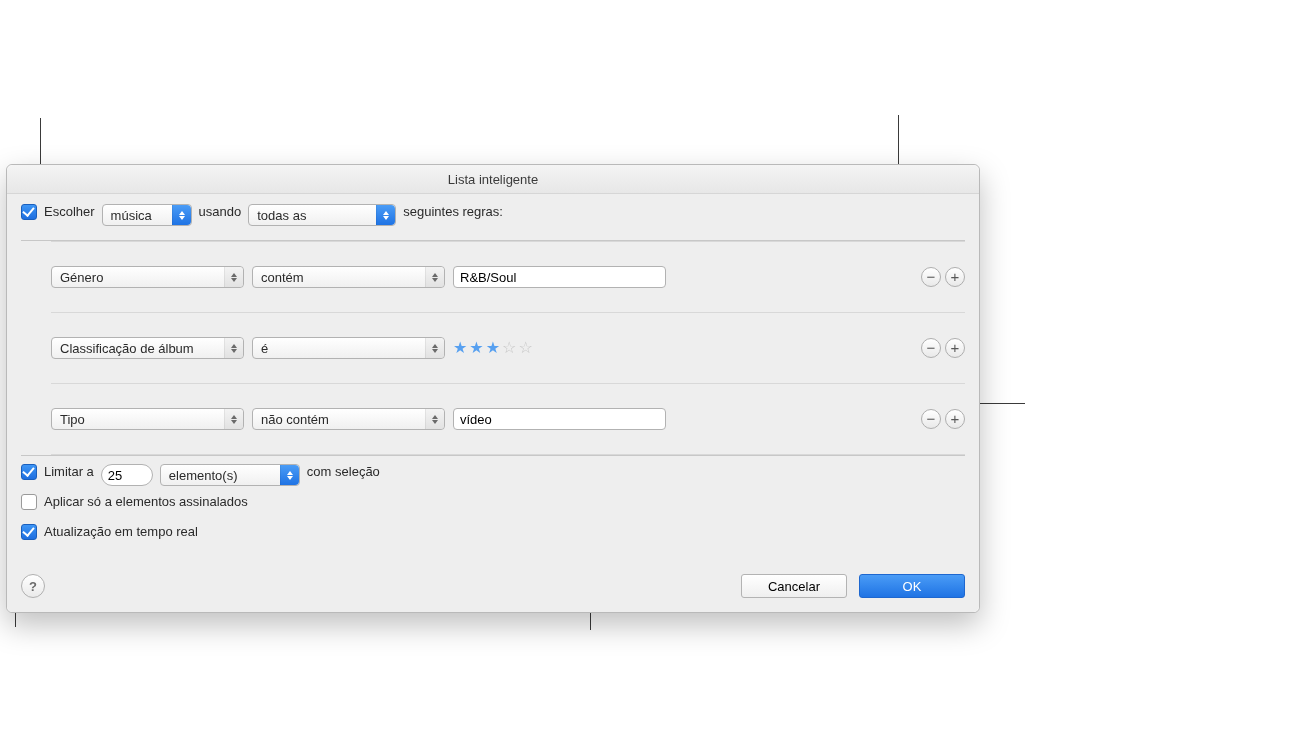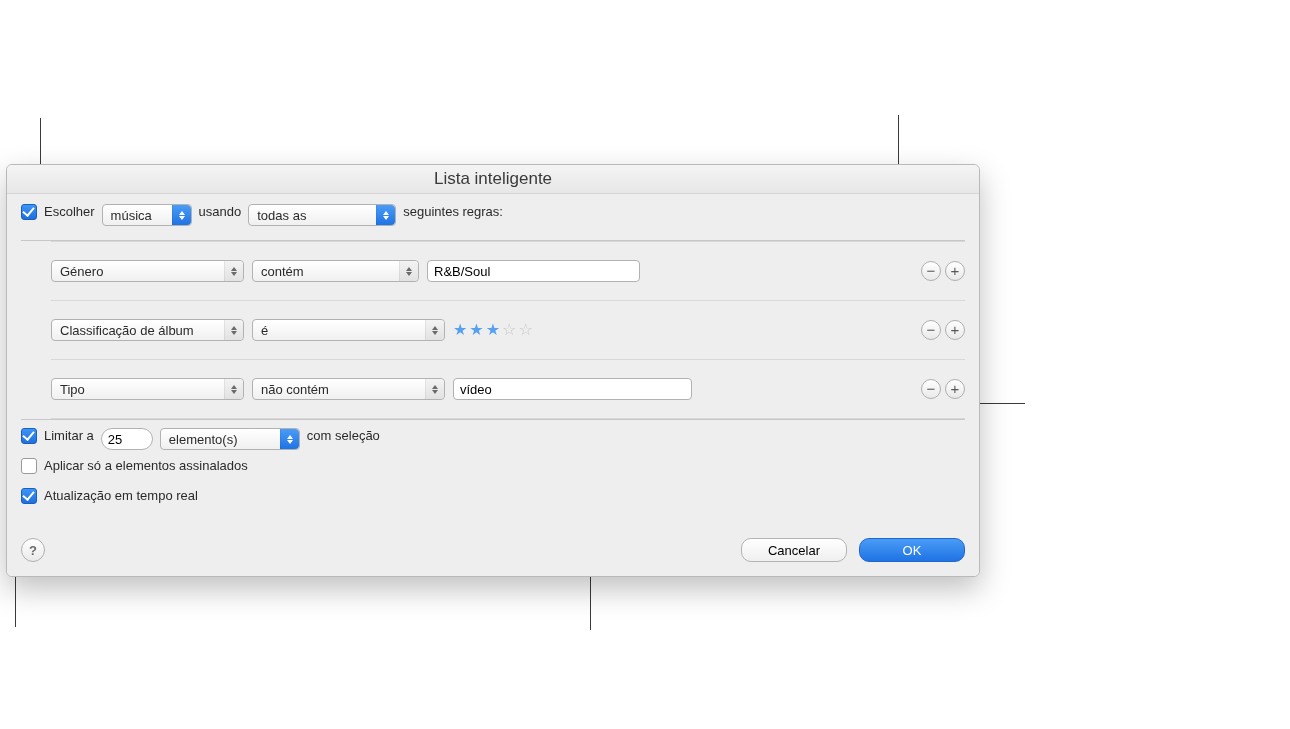--- a/index.html
+++ b/index.html
@@ -1,23 +1,23 @@
 <!DOCTYPE html>
 <html><head>
 <meta charset="utf-8">
 <style>
   html,body{margin:0;padding:0;font-family:-apple-system,"Helvetica Neue",Arial,sans-serif;font-size:13px;color:#2a2a2a;background:#fff}
   .stage{position:relative;width:1290px;height:729px}
   .dialog{position:absolute;left:6px;top:164px;width:972px;border:1px solid #b9b9b9;border-radius:6px;box-shadow:0 12px 30px rgba(0,0,0,.25);background:#fff}
-  .titlebar{height:28px;border-bottom:1px solid #d6d6d6;border-radius:6px 6px 0 0;background:linear-gradient(#f4f4f4,#e7e7e7);display:flex;align-items:center;justify-content:center;font-size:17px;color:#3a3a3a}
+  .titlebar{height:28px;border-bottom:1px solid #d6d6d6;border-radius:6px 6px 0 0;background:linear-gradient(#f4f4f4,#e7e7e7);display:flex;align-items:center;justify-content:center;font-size:13px;color:#3a3a3a}
   .body{background:#eeeeee;padding:10px 14px 14px 14px;border-radius:0 0 6px 6px}
   .row{display:flex;align-items:flex-start;gap:7px;min-height:30px}
   .hsep{height:1px;background:#c7c7c7;margin:6px 0 0 0}
   .rules{margin-left:30px}
-  .rules .rule{display:flex;align-items:center;gap:8px;min-height:34px;border-top:1px solid #d8d8d8;padding:12px 0}
+  .rules .rule{display:flex;align-items:center;gap:8px;min-height:34px;border-top:1px solid #d8d8d8;padding:18px 0}
   .rules .rule:last-child{border-bottom:1px solid #d8d8d8}
   .cb{position:relative;width:16px;height:16px;border-radius:3px;flex:0 0 16px;box-sizing:border-box}
   .cb.on{background:linear-gradient(#3d95f5,#1f6fe0);border:1px solid #1a5fbd}
   .cb.off{background:#fff;border:1px solid #9a9a9a}
   .cb.on::after{content:"";position:absolute;left:3px;top:0px;width:5px;height:9px;border:solid #fff;border-width:0 2px 2px 0;transform:rotate(40deg)}
   .select{position:relative;display:inline-flex;align-items:center;height:22px;border:1px solid #b2b2b2;border-radius:4px;background:linear-gradient(#ffffff,#f0f0f0);padding:0 20px 0 8px;box-sizing:border-box;white-space:nowrap}
   .select .knob{position:absolute;right:0;top:0;width:18px;height:100%;border-left:1px solid rgba(0,0,0,.06);border-radius:0 4px 4px 0;display:flex;flex-direction:column;align-items:center;justify-content:center;gap:1px}
   .select.blue .knob{background:linear-gradient(#4a9cf6,#1f73e4)}
   .select.grey .knob{background:linear-gradient(#f3f3f3,#e2e2e2)}
   .tri{width:0;height:0;border-left:3px solid transparent;border-right:3px solid transparent}
@@ -26,21 +26,21 @@
   .select.blue .tri{color:#fff;border-bottom-color:#fff;border-top-color:#fff}
   .select.grey .tri{color:#6a6a6a;border-bottom-color:#6a6a6a;border-top-color:#6a6a6a}
   .text-inp{height:22px;border:1px solid #b2b2b2;border-radius:4px;background:#fff;padding:0 6px;font:inherit;box-sizing:border-box}
   .pmgrp{margin-left:auto;display:flex;gap:4px}
   .circle{width:20px;height:20px;border-radius:50%;border:1px solid #aeaeae;background:linear-gradient(#ffffff,#e9e9e9);display:flex;align-items:center;justify-content:center;font-size:15px;line-height:1;color:#575757;padding-bottom:1px;box-sizing:border-box}
   .stars{display:flex;gap:2px;font-size:16px;line-height:1}
   .star{color:#c6c6c6}
   .star.fill{color:#57a0f0}
   .footer{display:flex;align-items:center;margin-top:20px}
   .help{width:22px;height:22px;border-radius:50%;border:1px solid #b0b0b0;background:linear-gradient(#ffffff,#eaeaea);display:flex;align-items:center;justify-content:center;color:#6b6b6b;font-weight:600}
-  .btn{height:24px;border-radius:10px;border:1px solid #b3b3b3;background:linear-gradient(#ffffff,#efefef);padding:0 18px;display:inline-flex;align-items:center;justify-content:center;font:inherit}
+  .btn{height:24px;border-radius:3px;border:1px solid #b3b3b3;background:linear-gradient(#ffffff,#efefef);padding:0 18px;display:inline-flex;align-items:center;justify-content:center;font:inherit}
   .btn.primary{border-color:#1e67cf;background:linear-gradient(#4a9cf6,#1f73e4);color:#fff;min-width:106px}
   .btn.secondary{min-width:106px}
   .spacer{flex:1}
   
   .lead{position:absolute;background:#3a3a3a}
   .lead.v{width:1px}
   .lead.h{height:1px}
 </style>
 </head>
 <body>
@@ -88,21 +88,21 @@
       <div class="rules">
 
         <div class="rule">
           <div class="select grey" style="width:193px">
             <span>Género</span>
             <span class="knob">
                 <span class="tri up"></span>
                 <span class="tri dn"></span>
               </span>
           </div>
-          <div class="select grey" style="width:167px">
+          <div class="select grey" style="width:193px">
             <span>contém</span>
             <span class="knob">
                 <span class="tri up"></span>
                 <span class="tri dn"></span>
               </span>
           </div>
           <input class="text-inp" style="width: 213px;" value="R&amp;B/Soul">
           <div class="pmgrp">
             <div class="circle">
                 <span>−</span>
@@ -153,21 +153,21 @@
                 <span class="tri dn"></span>
               </span>
           </div>
           <div class="select grey" style="width:193px">
             <span>não contém</span>
             <span class="knob">
                 <span class="tri up"></span>
                 <span class="tri dn"></span>
               </span>
           </div>
-          <input class="text-inp" style="width: 239px;" value="vídeo">
+          <input class="text-inp" style="width: 213px;" value="vídeo">
           <div class="pmgrp">
             <div class="circle">
                 <span>−</span>
               </div>
             <div class="circle">
                 <span>+</span>
               </div>
           </div>
         </div>
       </div>

